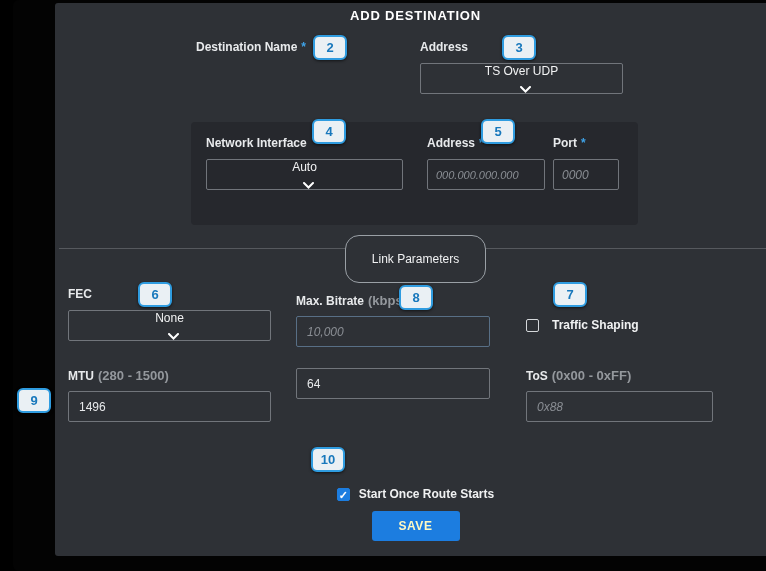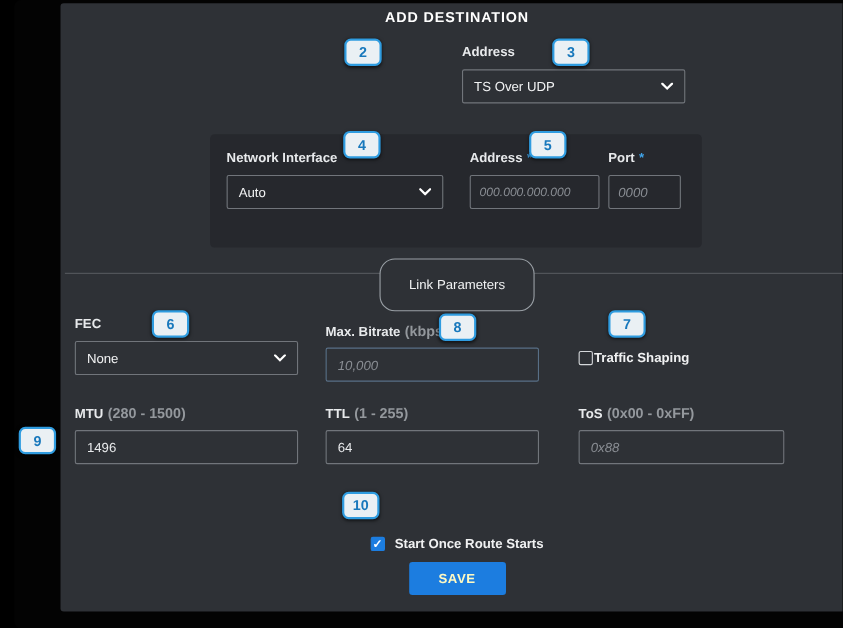--- a/index.html
+++ b/index.html
@@ -24,40 +24,40 @@
   .tbox{
     width:100%;height:31px;box-sizing:border-box;background:transparent;
     border:1px solid #71757b;border-radius:2px;padding:0 10px;
     color:#e8eaec;font-size:12px;font-family:"Liberation Sans",sans-serif;outline:none;
   }
   .tbox::placeholder{color:#8a8e94;font-style:italic;}
   .tbox.blue-border{border-color:#586f86;}
   .dropdown{
     display:flex;align-items:center;justify-content:space-between;
     height:31px;box-sizing:border-box;border:1px solid #71757b;border-radius:2px;
-    padding:0 10px;color:#f2f3f4;font-size:12px;cursor:pointer;background:transparent;
+    padding:0 10px;color:#f2f3f4;font-size:12px;cursor:pointer;background:transparent;flex-direction:column;
   }
   .chev{width:11px;height:7px;flex:none;margin-left:8px;}
   .subpanel{
     position:absolute;left:178px;top:122px;width:447px;height:103px;
     background:#26282d;border-radius:4px;
   }
   .divider-line{position:absolute;left:46px;top:248px;width:713px;height:1px;background:#56595e;}
   .pill-row{position:absolute;left:42px;top:235px;width:721px;display:flex;justify-content:center;}
   .pill{
     background:#2e3136;border:1px solid #9aa0a6;border-radius:14px;
     padding:16px 26px;color:#f1f2f3;font-size:12px;white-space:nowrap;
   }
   .badge{
     position:absolute;min-width:16px;padding:1px 7px;height:19px;line-height:19px;
     background:#eaf0f4;border:2px solid #2f9ce0;border-radius:6px;
     color:#1878bc;font-weight:bold;font-size:13px;text-align:center;
     box-shadow:0 1px 3px rgba(0,0,0,.6);z-index:5;
   }
-  .cbrow{position:absolute;display:flex;align-items:center;gap:1px;}
+  .cbrow{position:absolute;display:flex;align-items:center;gap:13px;}
   .cb{
     width:13px;height:13px;box-sizing:border-box;border:1px solid #d5d8db;
     border-radius:2px;background:transparent;flex:none;cursor:pointer;
     color:#fff;font-size:11px;line-height:12px;text-align:center;font-weight:bold;
   }
   .cb.checked{background:#1c7de0;border-color:#1c7de0;}
   .cblabel{font-size:12px;color:#f0f1f2;font-weight:bold;white-space:nowrap;}
   .center-row{position:absolute;left:42px;width:721px;display:flex;justify-content:center;align-items:center;gap:9px;}
   .save-btn{
     border:none;background:#1c7de0;color:#fef9c3;font-weight:bold;font-size:12px;
@@ -67,20 +67,23 @@
 </style>
 </head>
 <body>
 
 <div class="screen">
   <div class="panel"></div>
 
   <div class="dialog-title">ADD DESTINATION</div>
 
   <div class="group" style="left:183px;top:40px;width:204px;">
+    <div class="lblrow">
+      <span>Destination Name</span><span class="req">*</span>
+    </div>
   </div>
 
   <div class="group" style="left:407px;top:40px;width:203px;">
     <div class="lblrow">
       <span>Address</span>
     </div>
     <div class="dropdown">
       <span>TS Over UDP</span>
       <svg class="chev" viewBox="0 0 11 7">
           <path d="M1 1l4.5 4.5L10 1" stroke="#fff" stroke-width="2" fill="none" stroke-linecap="round"></path>
@@ -146,23 +149,20 @@
   </div>
 
   <div class="group" style="left:55px;top:368px;width:203px;">
     <div class="lblrow">
       <span>MTU</span><span class="hint">(280 - 1500)</span>
     </div>
     <input class="tbox" type="text" value="1496" style="">
   </div>
 
   <div class="group" style="left:283px;top:368px;width:194px;">
-    <div class="lblrow">
-      <span>TTL</span><span class="hint">(1 - 255)</span>
-    </div>
     <input class="tbox" type="text" value="64" style="">
   </div>
 
   <div class="group" style="left:513px;top:368px;width:187px;">
     <div class="lblrow">
       <span>ToS</span><span class="hint">(0x00 - 0xFF)</span>
     </div>
     <input class="tbox" type="text" placeholder="0x88" style="">
   </div>
 

